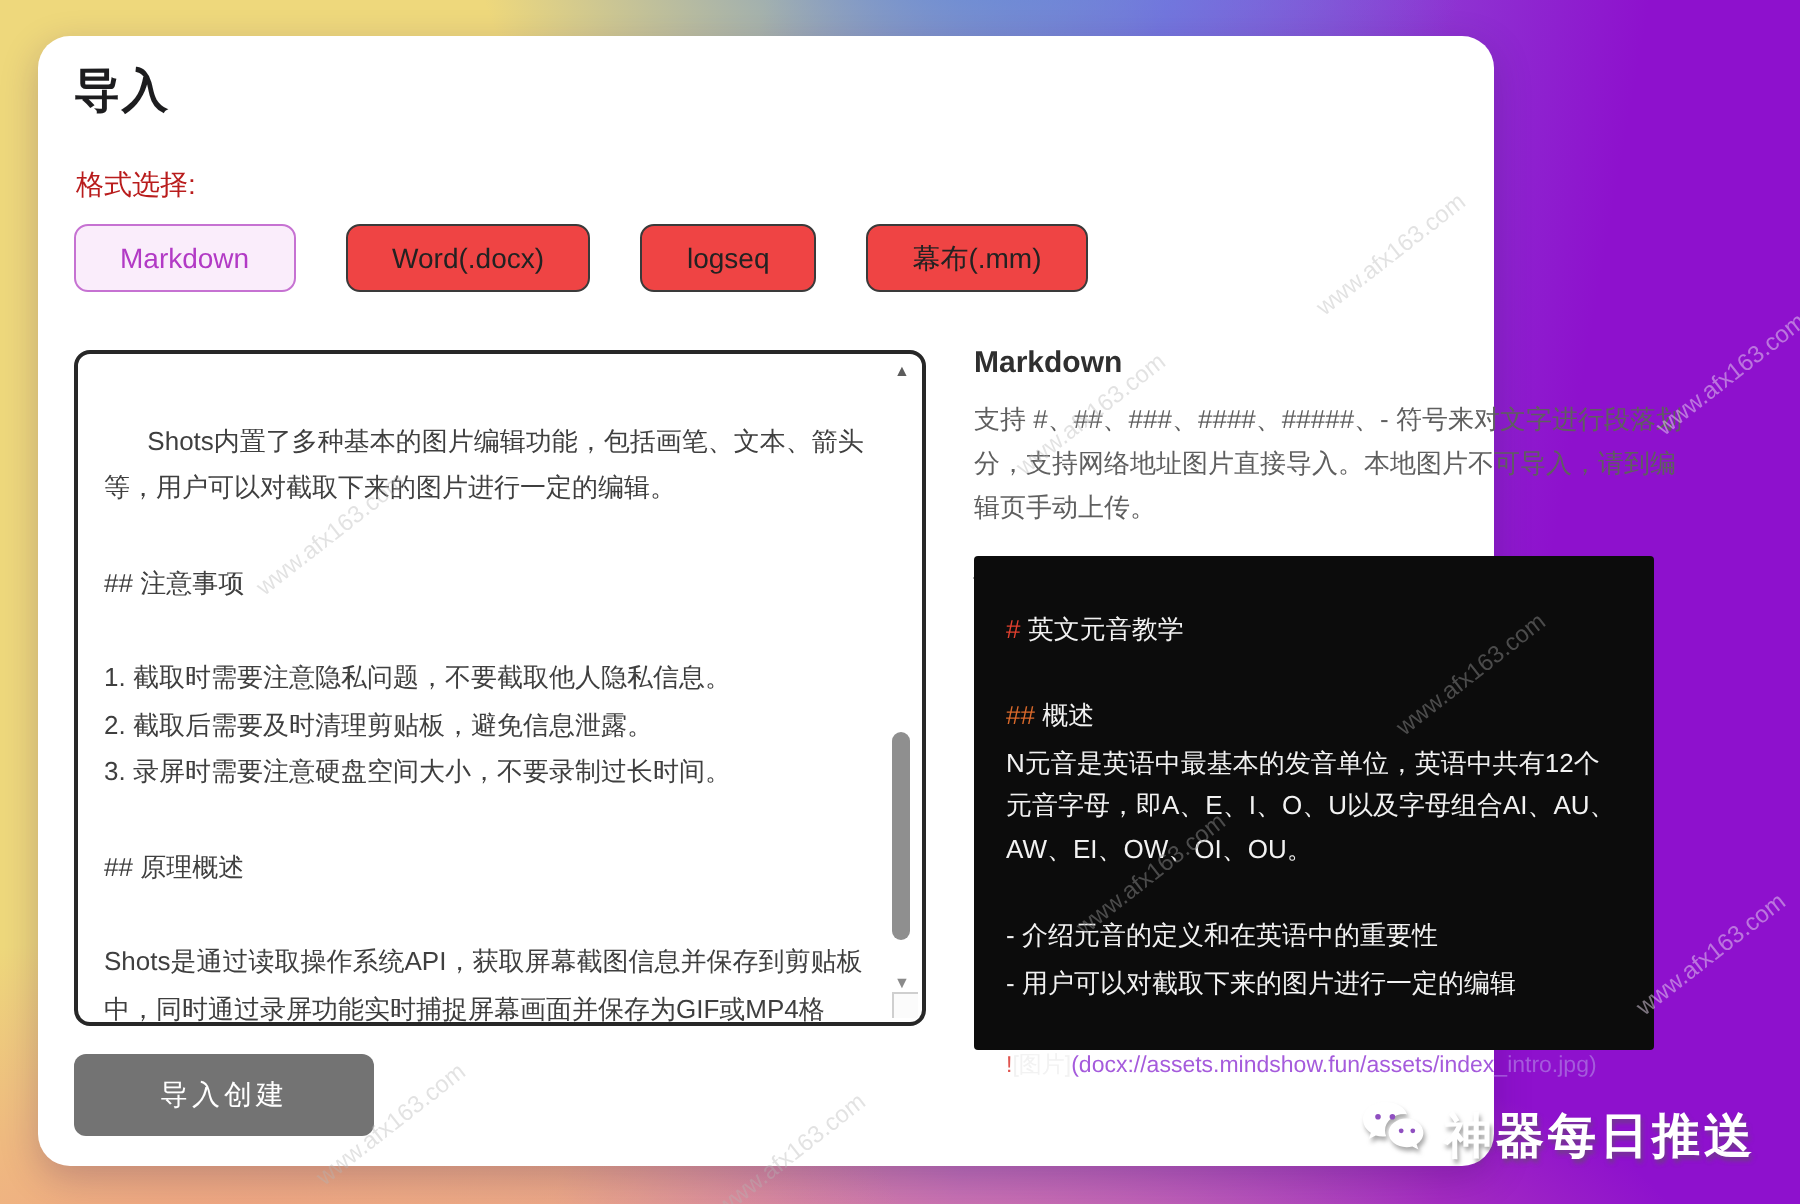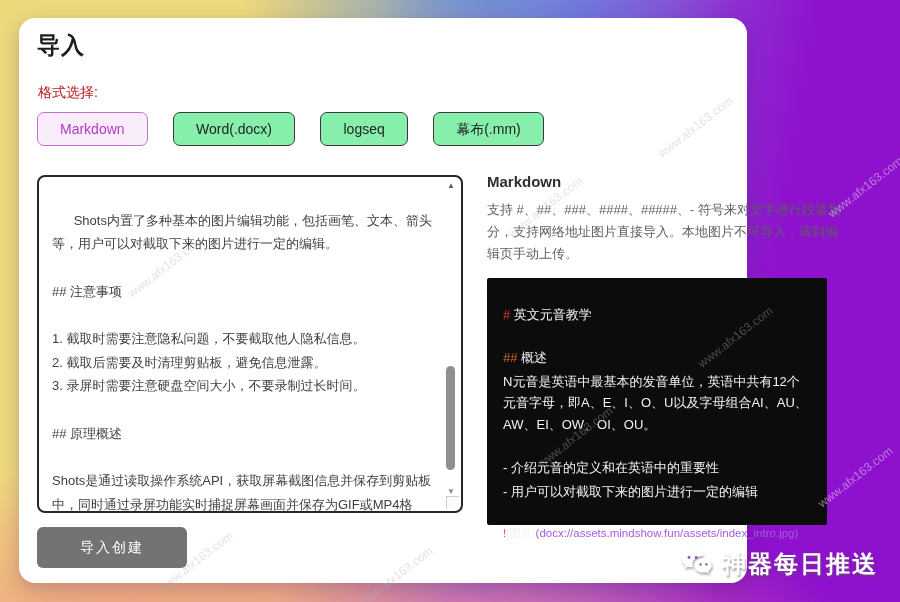--- a/index.html
+++ b/index.html
@@ -29,21 +29,21 @@
   .format-label {
     position:absolute; left:19px; top:66px;
     font-size:14px; color:#b91c1c;
   }
 
   .chips { position:absolute; left:18px; top:94px; height:34px; }
   .chip {
     display:inline-block; vertical-align:top; height:34px; line-height:32px;
     padding:0 22px; margin-right:21px;
     border:1.5px solid #3a3a3a; border-radius:7px;
-    background:#86efac; color:#222; font-size:14px; text-align:center; cursor:pointer;
+    background:#ef4444; color:#222; font-size:14px; text-align:center; cursor:pointer;
   }
   .chip.selected {
     background:#faedfb; border-color:#c672d2; color:#b23ac5;
   }
 
   .editor {
     position:absolute; left:18px; top:157px; width:426px; height:338px;
     border:2px solid #272727; border-radius:8px; background:#fff;
     padding:8px 26px 8px 13px;
     font-size:13px; line-height:1.82; color:#3f3f3f;
@@ -83,21 +83,21 @@
 
   .submit-btn {
     position:absolute; left:18px; top:509px; width:150px; height:41px;
     background:#737373; border:none; border-radius:6px;
     color:#fff; font-size:14px; letter-spacing:2px; cursor:pointer;
     font-family:"Liberation Sans","DejaVu Sans",sans-serif;
   }
 
   .brand {
     position:absolute; right:22px; bottom:18px; height:36px;
-    display:flex; align-items:flex-start; gap:8px;
+    display:flex; align-items:flex-end; gap:8px;
     color:#fff; font-size:24px; font-weight:bold; letter-spacing:2px;
     text-shadow:1px 2px 2px rgba(90,90,90,.55);
     white-space:nowrap;
   }
   .brand svg { filter:drop-shadow(1px 2px 1px rgba(90,90,90,.5)); }
 
   .wm {
     position:absolute; color:#b5b5b5; opacity:.38; font-size:12px;
     transform:rotate(-38deg); pointer-events:none; white-space:nowrap; z-index:5;
   }

